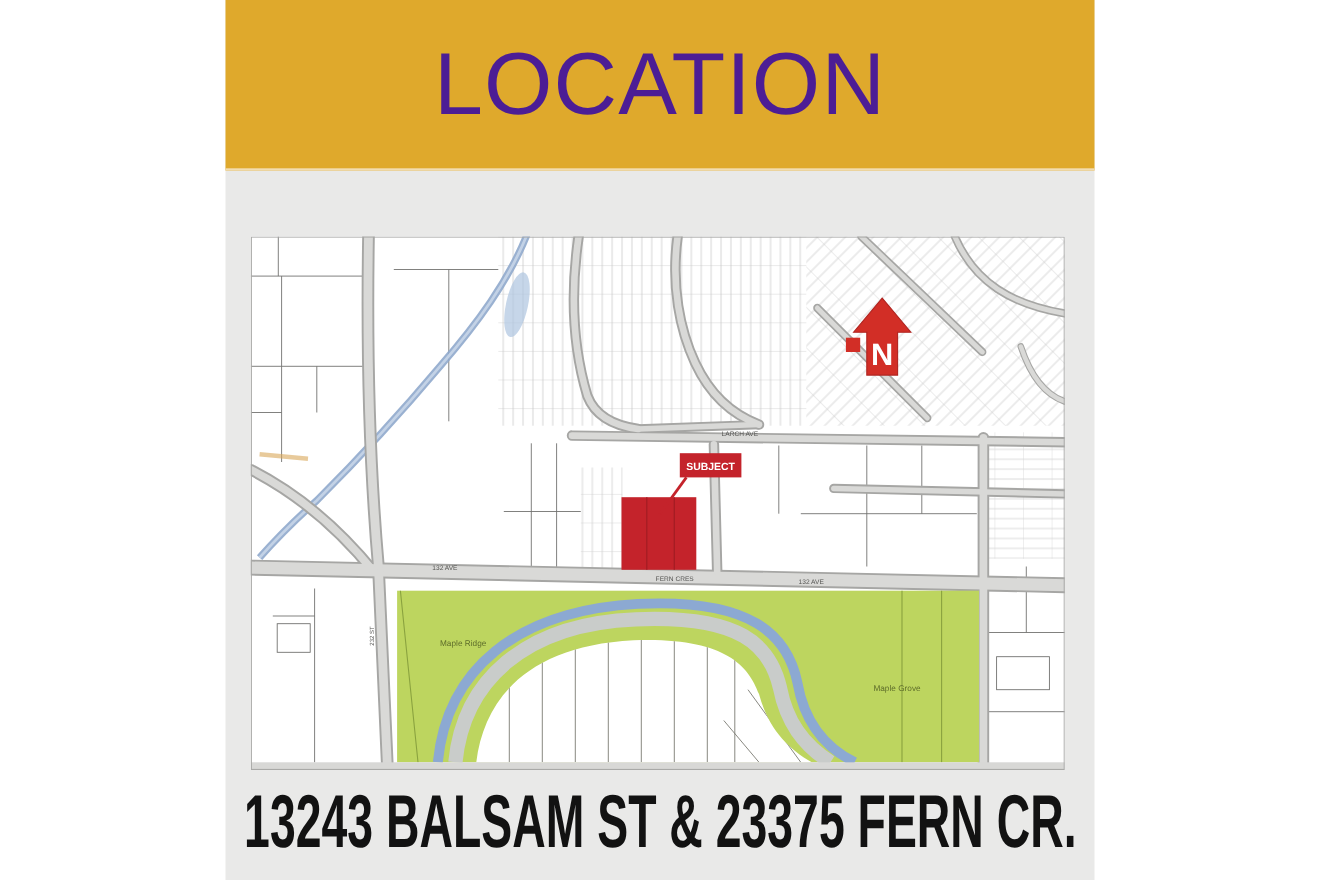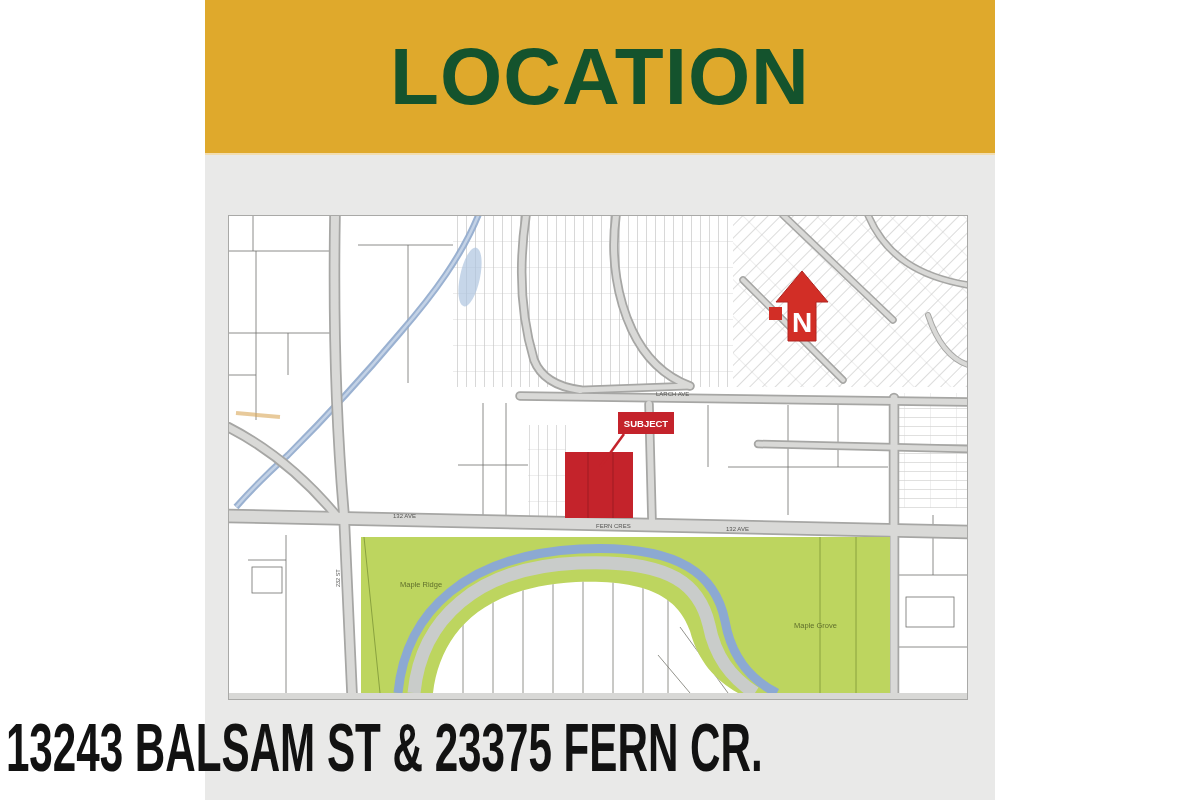--- a/index.html
+++ b/index.html
@@ -1,23 +1,23 @@
 <!DOCTYPE html>
 <html><head>
 <meta charset="utf-8">
 <style>
   html,body{margin:0;padding:0;background:#ffffff;font-family:"Liberation Sans",sans-serif;}
   .page{position:relative;width:1200px;height:800px;background:#ffffff;overflow:hidden;}
   .panel{position:absolute;left:205px;top:0;width:790px;height:800px;background:#E9E9E8;}
   .banner{position:absolute;left:0;top:0;width:790px;height:153px;background:#DFA92C;
           display:flex;align-items:center;justify-content:center;border-bottom:2px solid #f2ddb0;}
-  .banner h1{margin:0;font-size:80px;font-weight:bold;color:#14532d;letter-spacing:1px;line-height:1;}
+  .banner h1{margin:0;font-size:80px;font-weight:normal;color:#4c1d95;letter-spacing:1px;line-height:1;}
   .mapbox{position:absolute;left:23px;top:215px;width:740px;height:485px;background:#ffffff;}
   .address{position:absolute;left:0;top:702px;width:790px;height:90px;
-           display:flex;align-items:center;justify-content:flex-end;white-space:nowrap;}
+           display:flex;align-items:center;justify-content:center;white-space:nowrap;}
   .address span{display:inline-block;font-size:68px;font-weight:bold;color:#121212;
                 transform:scaleX(0.62);transform-origin:center;letter-spacing:0px;line-height:1;}
   svg text{font-family:"Liberation Sans",sans-serif;}
 </style>
 </head>
 <body>
 
 <div class="page">
   <div class="panel">
 

